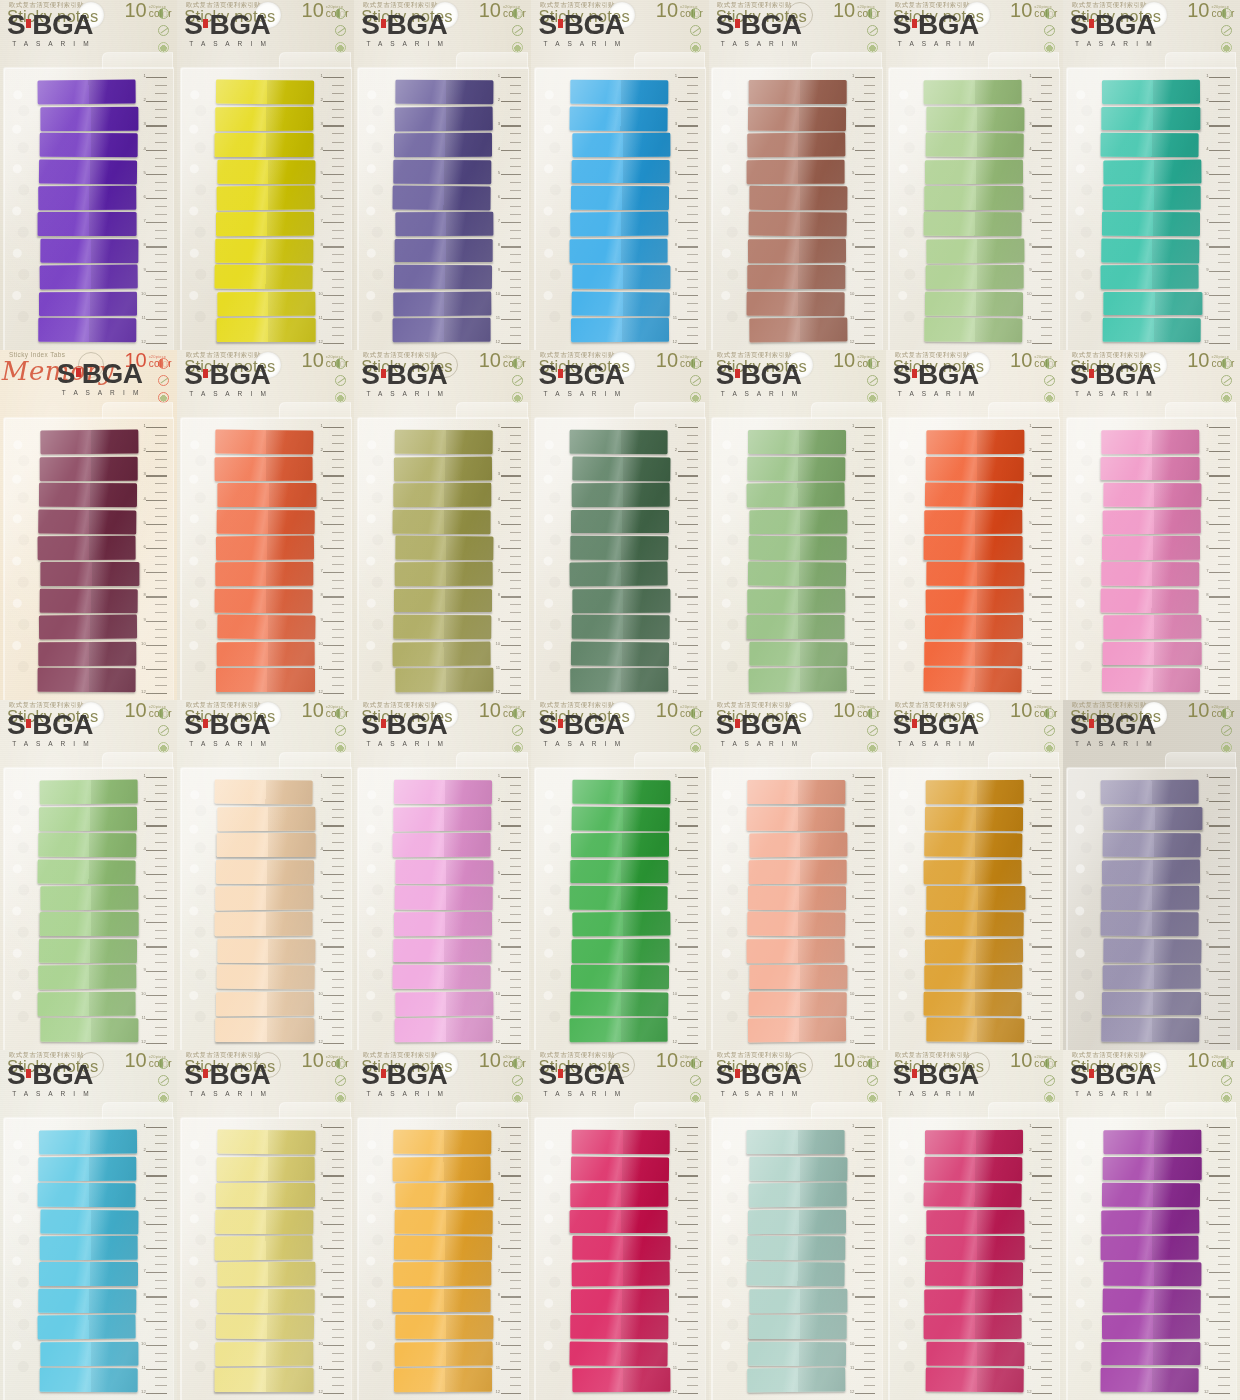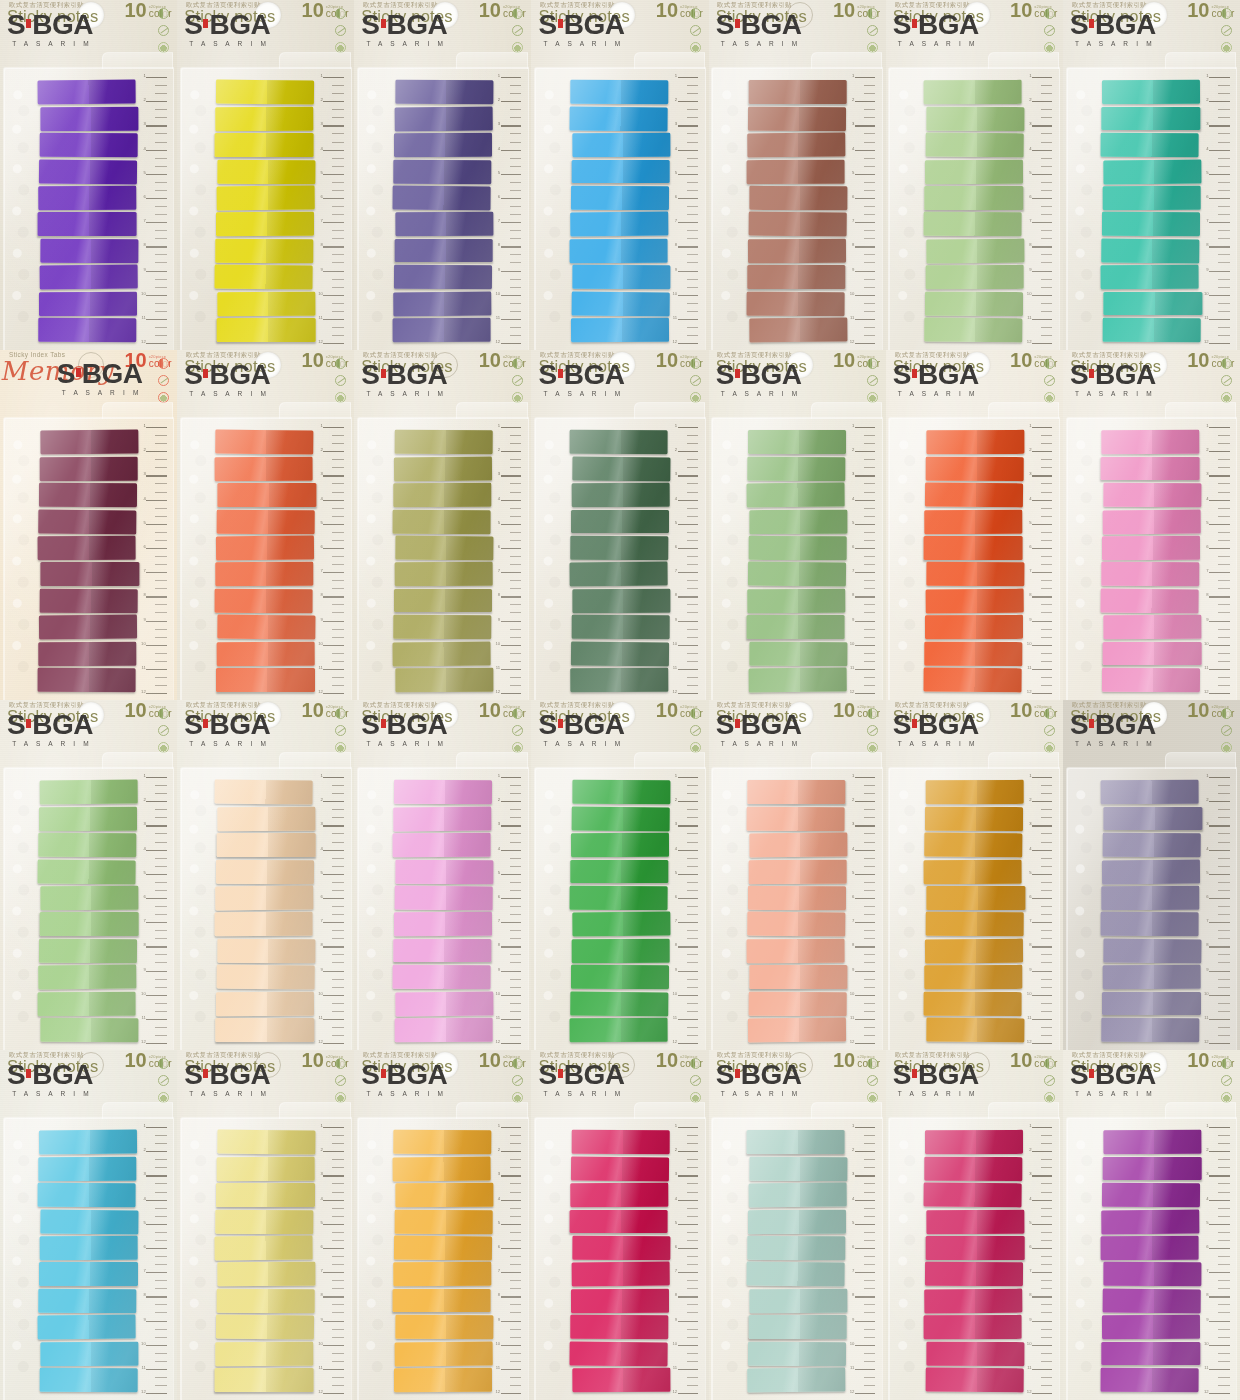--- a/index.html
+++ b/index.html
@@ -63,21 +63,21 @@
     box-shadow: none;
   }
   .count-badge {
     position: absolute;
     right: 3%; top: 1.5%;
     display: flex;
     align-items: flex-end;
     gap: 2px;
     color: #8d8a52;
   }
-  .count-num { font-size: 20px; line-height: 18px; font-weight: 700; }
+  .count-num { font-size: 20px; line-height: 18px; font-weight: 400; }
   .count-col { display: flex; flex-direction: column; line-height: 1; }
   .count-sub { font-size: 4px; letter-spacing: .2px; opacity: .75; }
   .count-word { font-size: 10px; letter-spacing: .3px; }
 
   .brand-line {
     position: absolute;
     left: 4%; top: 7.5%;
     font-size: 16.5px;
     color: #8c8a57;
     letter-spacing: .2px;

